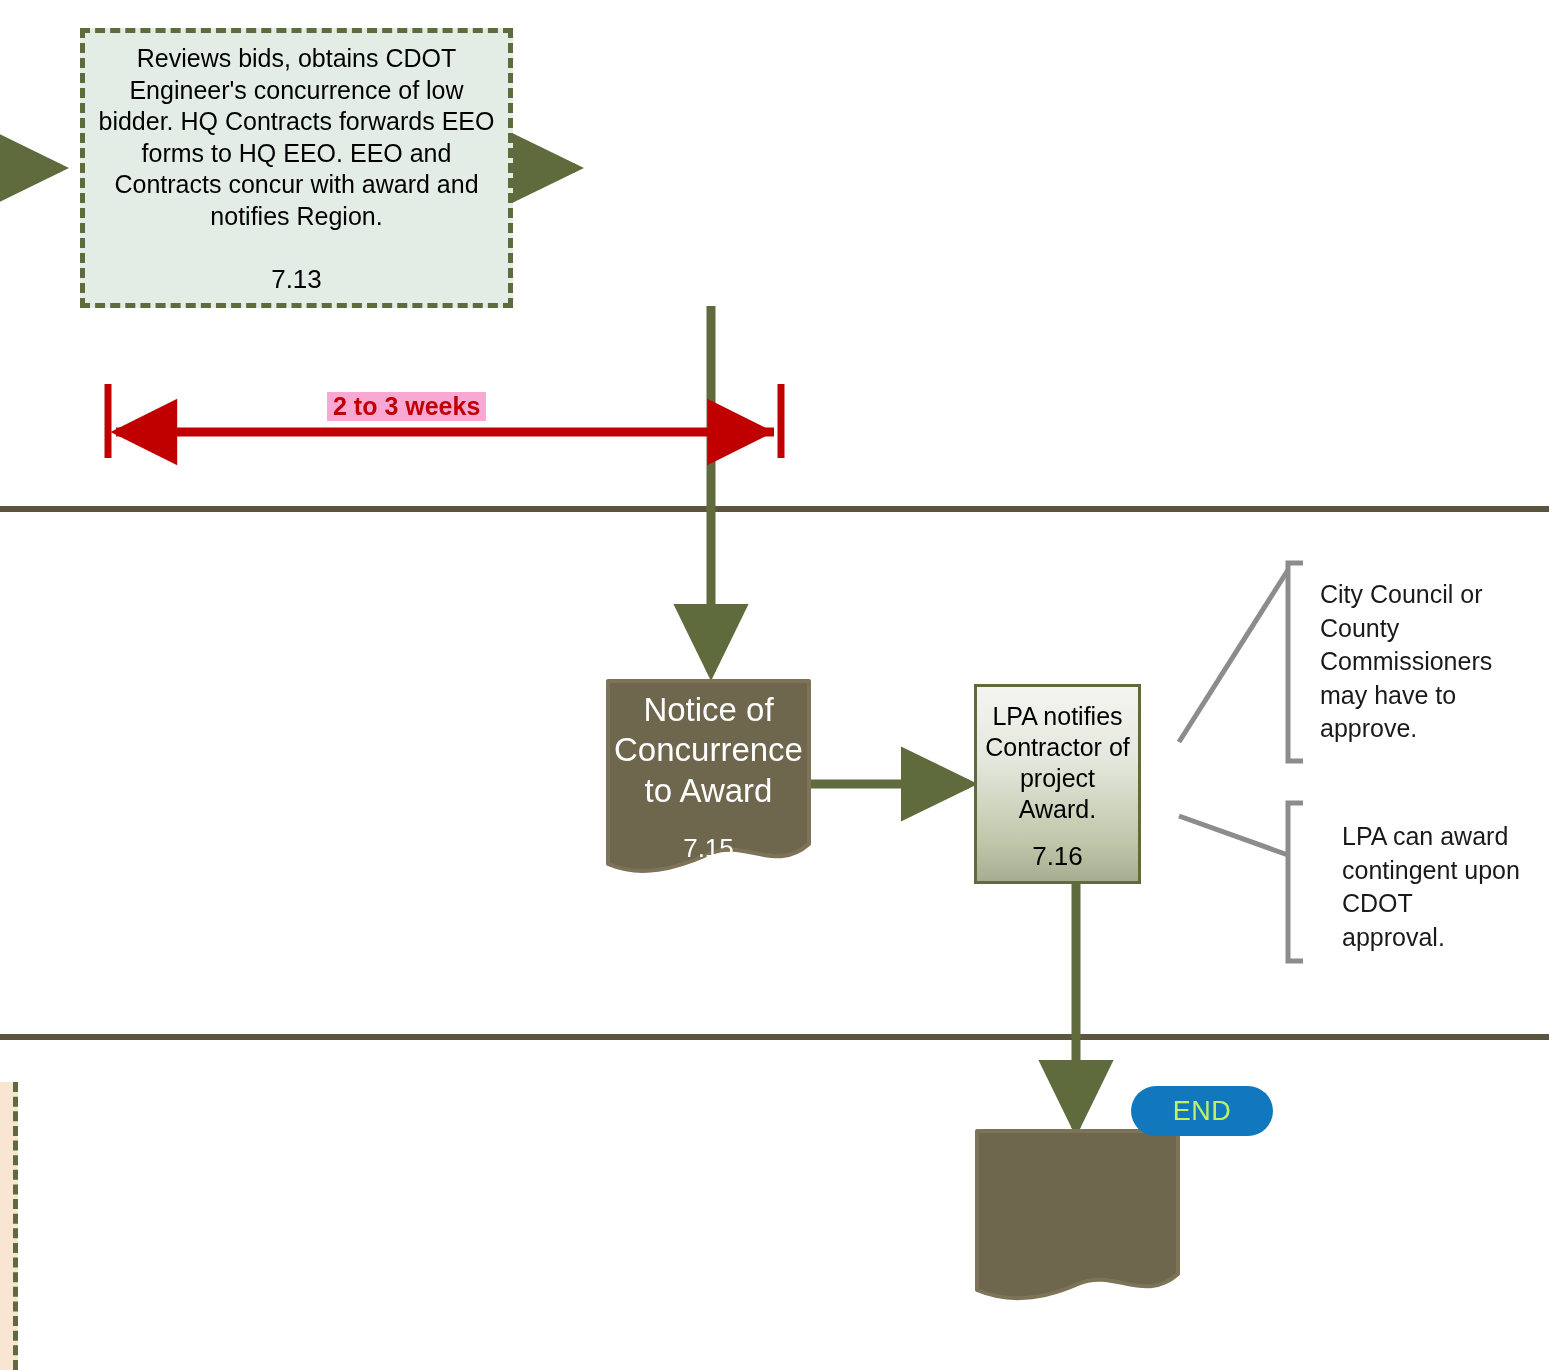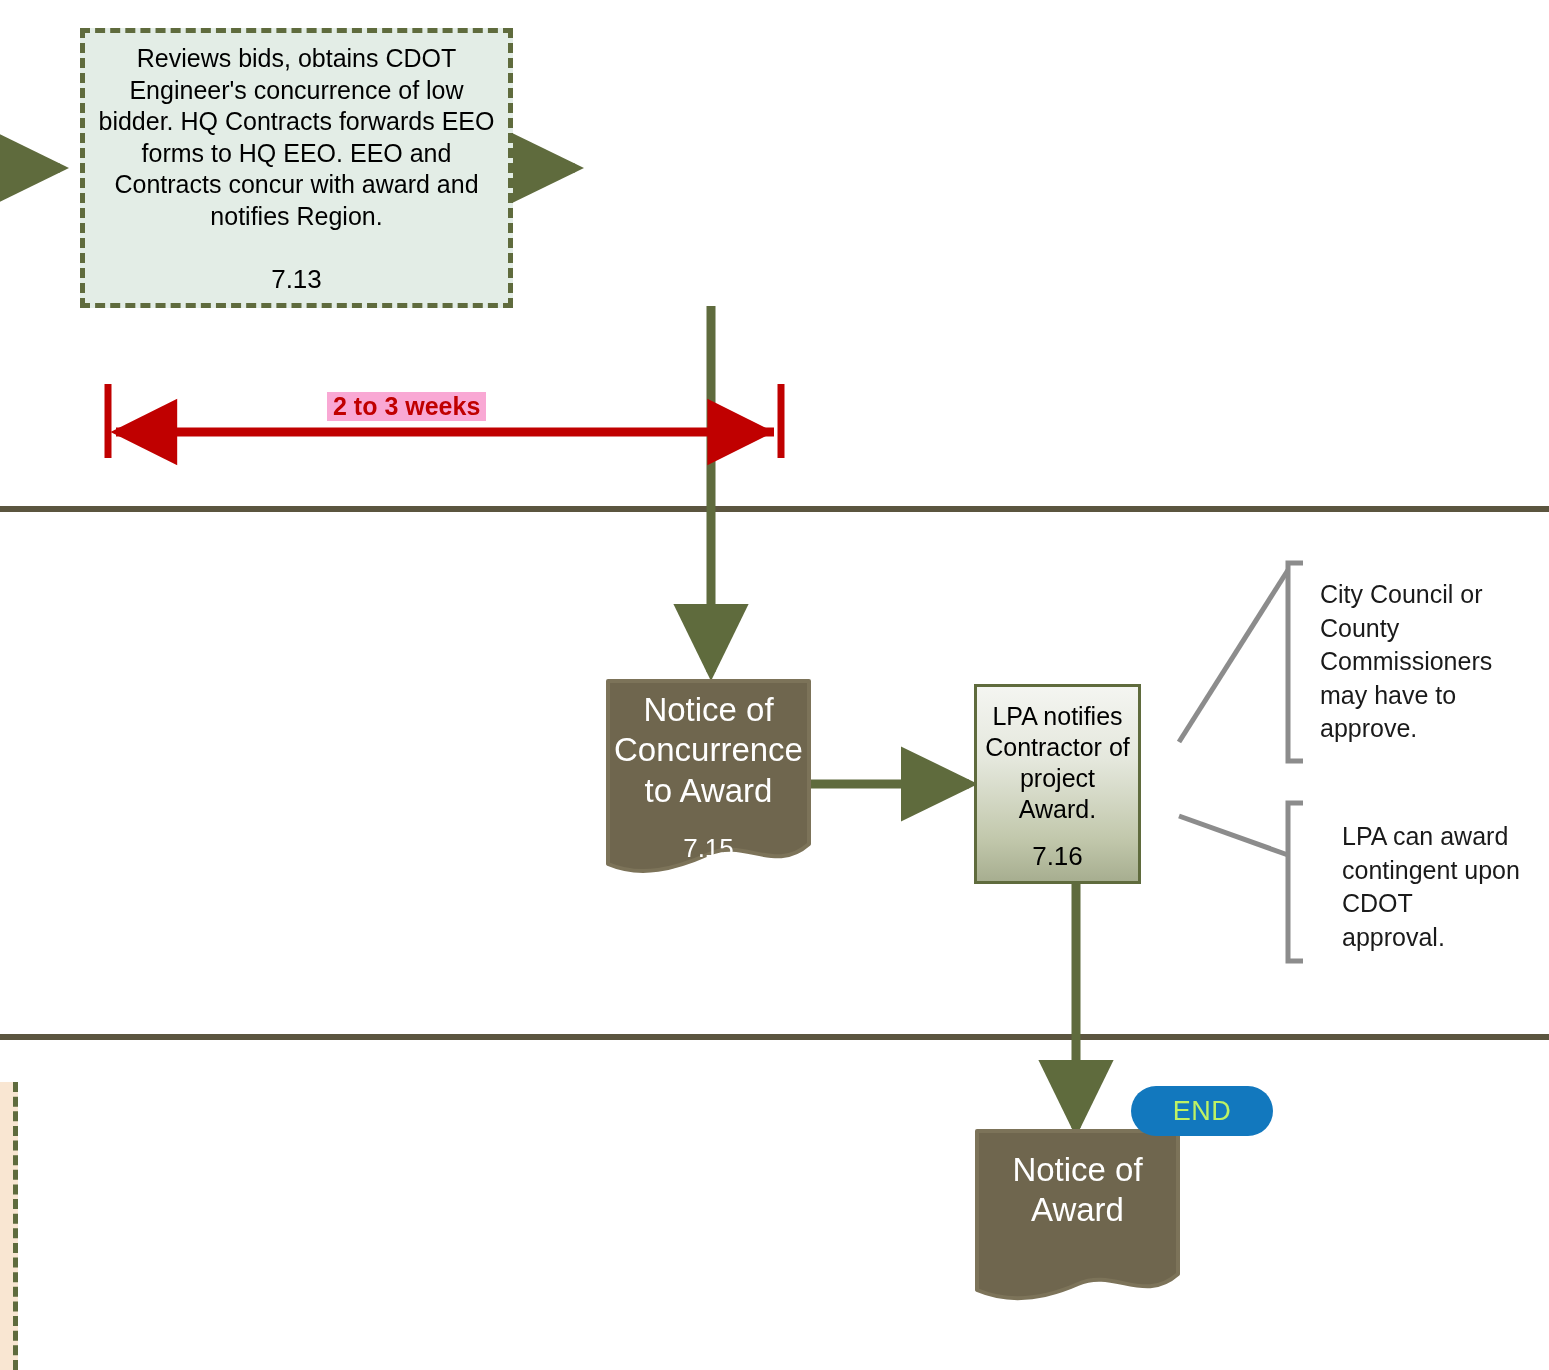--- a/index.html
+++ b/index.html
@@ -209,21 +209,20 @@
     <div class="num">7.16</div>
   </div>
 
   <div class="doc-shape" style="left:974px; top:1128px; width:207px; height:178px;">
     <svg width="207" height="178" viewBox="0 0 207 178">
       <path d="M3,3 L204,3 L204,146
                C170,176 140,140 104,156
                C70,171 36,176 3,162 Z" fill="#6f664e" stroke="#7c7359" stroke-width="4" stroke-linejoin="round"></path>
     </svg>
     <div class="doc-text">
-      <div class="body" style="padding-top:22px;">Notice of Award</div>
     </div>
   </div>
 
   <div class="end-pill" style="left:1131px; top:1086px; width:142px; height:50px;">
     <span>END</span>
   </div>
 
   <div class="time-label" style="left:327px; top:392px;">
     <span>2 to 3 weeks</span>
   </div>

